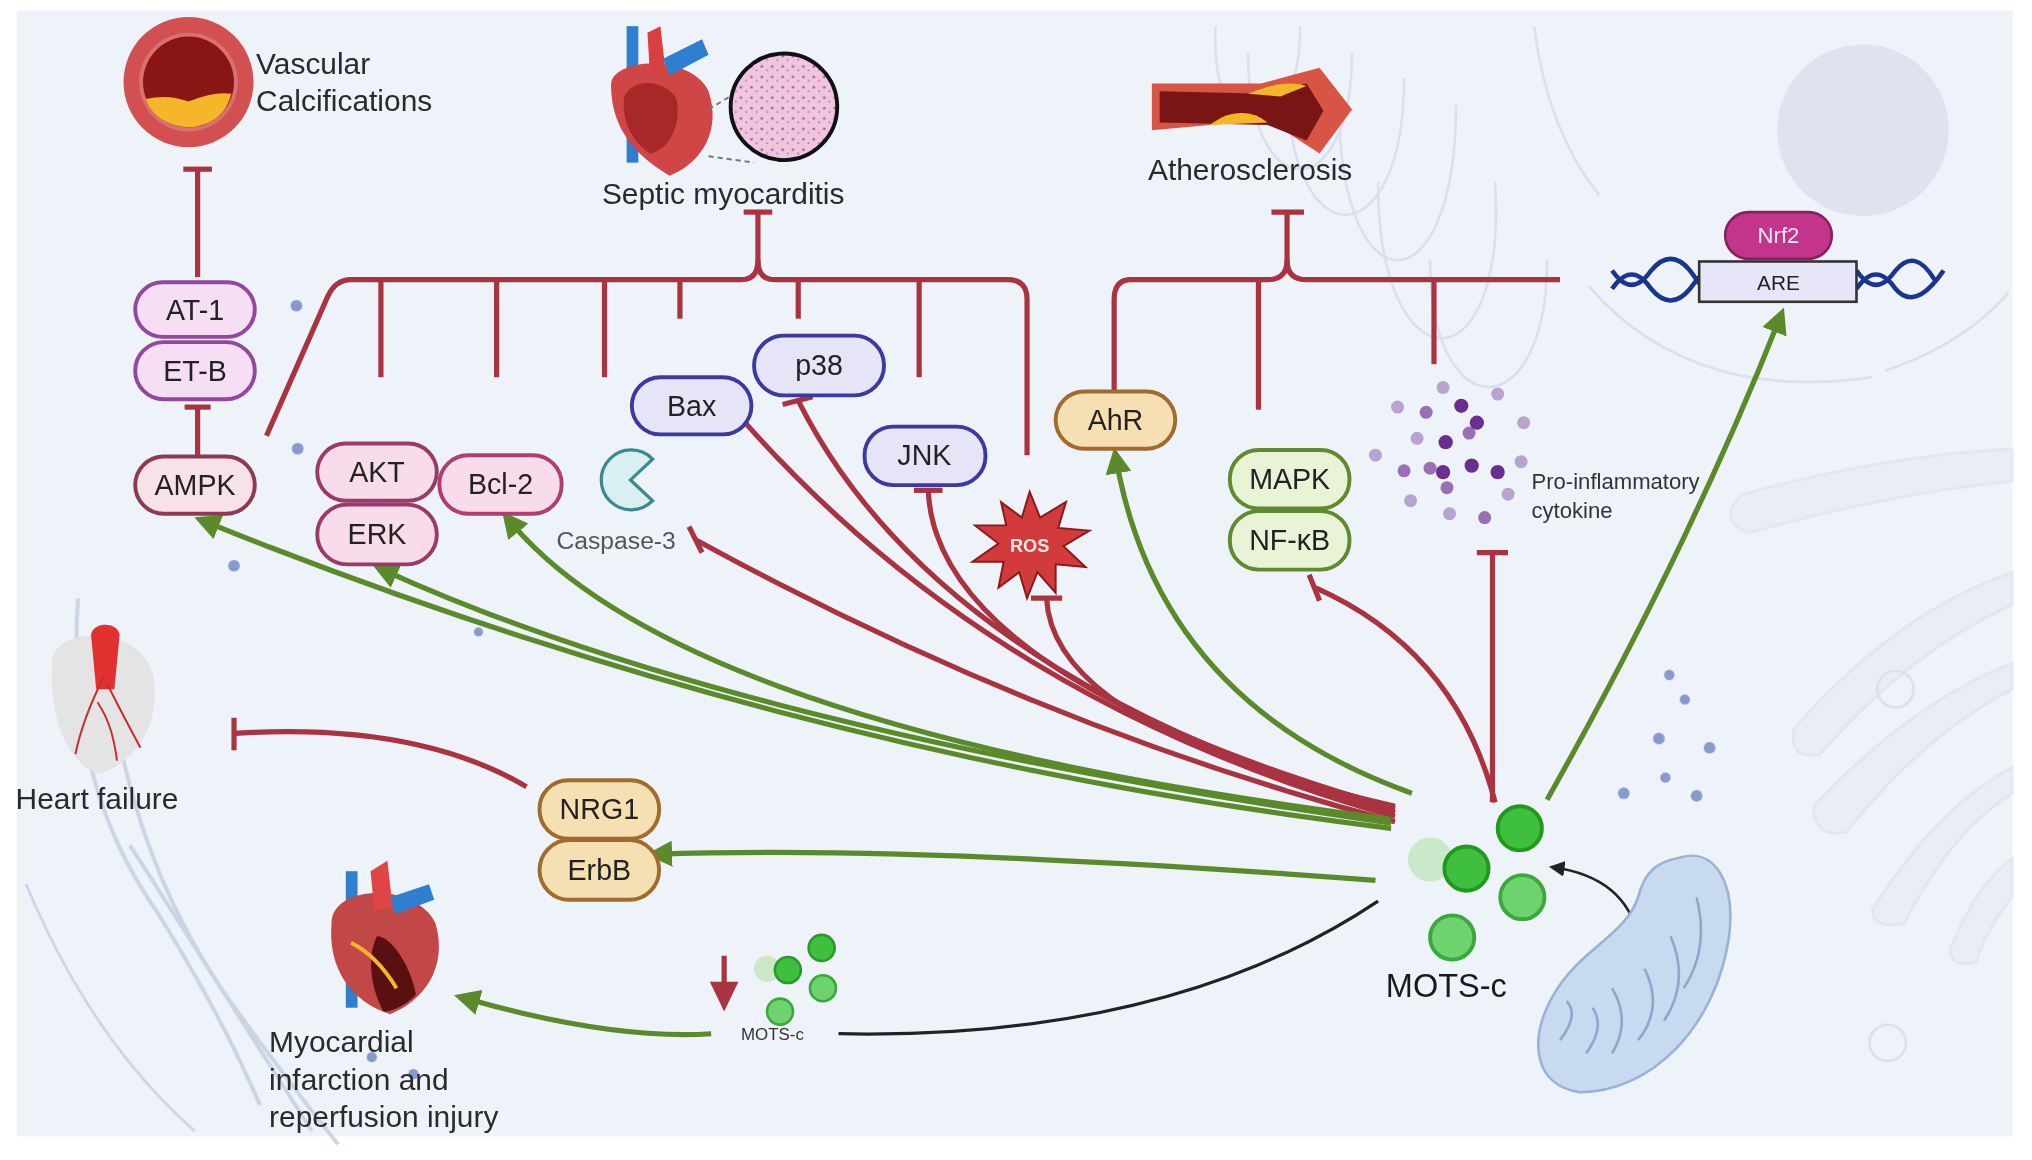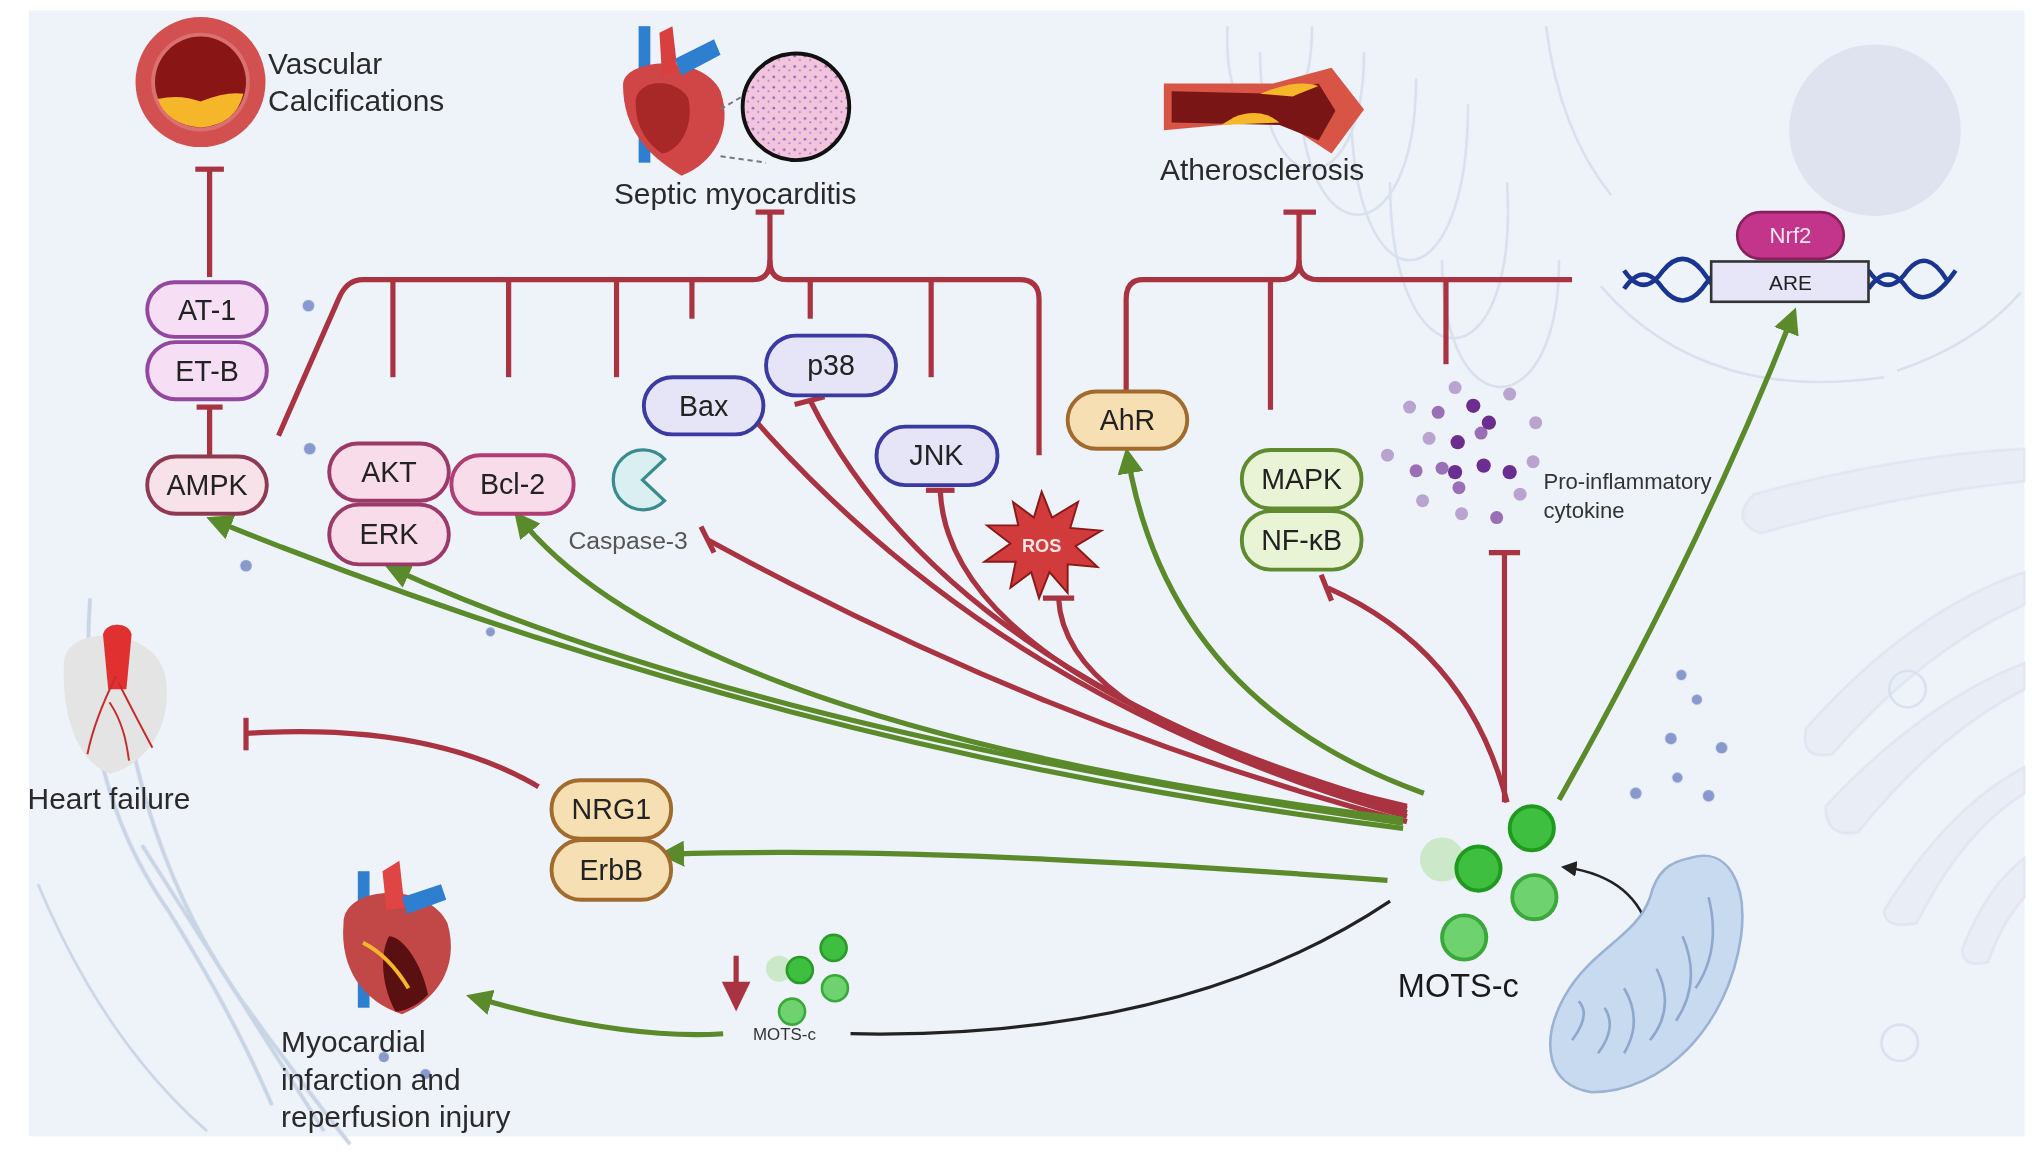--- a/index.html
+++ b/index.html
@@ -1,17 +1,17 @@
 <!DOCTYPE html>
 <html><head>
 <meta charset="utf-8">
 <style>
   html, body { margin: 0; padding: 0; background: #ffffff; }
   body { width: 2032px; height: 1160px; overflow: hidden; }
-  #stage { position: absolute; left: 12px; top: 0; width: 1672px; height: 1160px; text-align: center; }
+  #stage { position: absolute; left: 0; top: 0; width: 1672px; height: 1160px; text-align: center; }
   svg text { font-family: "Liberation Sans", "DejaVu Sans", sans-serif; }
   .lbl { fill: #2a2a2a; font-size: 23px; }
   .pill-text { fill: #222; font-size: 22px; text-anchor: middle; dominant-baseline: central; }
   .small-text { fill: #333; font-size: 17px; }
   .inhib { stroke: #a93340; stroke-width: 4; fill: none; stroke-linecap: butt; }
   .act { stroke: #5a8a2a; stroke-width: 4; fill: none; }
   .bg-organelle { fill: none; stroke: #d6deec; stroke-width: 2; }
   .bg-organelle-fill { fill: #e4eaf4; stroke: #d0d9e8; stroke-width: 2; }
 </style>
 </head>

